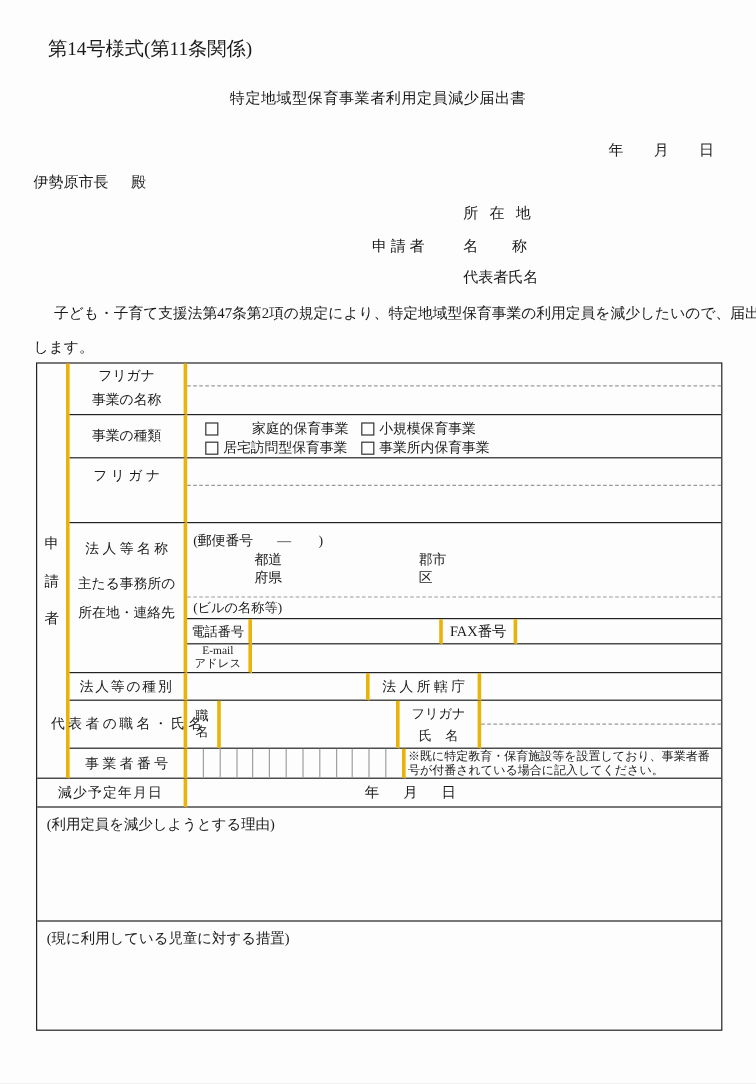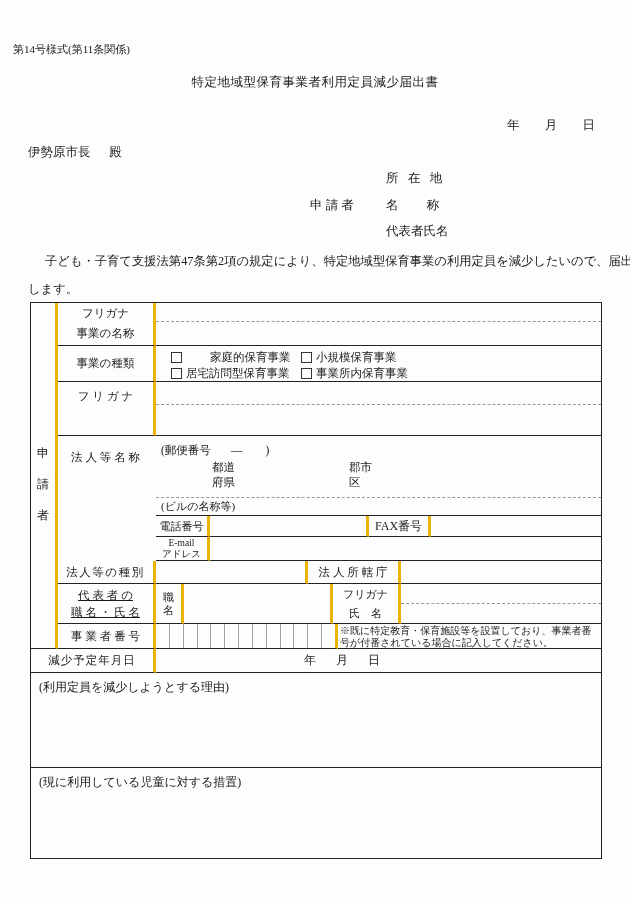--- a/index.html
+++ b/index.html
@@ -6,21 +6,21 @@
   .page {
     position:relative; width:630px; height:903px; margin:0 auto;
     background:#fdfdfd; color:#1a1a1a;
     font-family:"Liberation Serif","DejaVu Serif",serif;
     font-size:12px; overflow:hidden;
   }
   .abs { position:absolute; }
   .pre { white-space:pre; }
 
   
-  .form-number { left:13px; top:31px; font-size:11px;margin-top:11px; }
+  .form-number { left:40px; top:31px; font-size:16px; }
   .form-title  { left:0; width:100%; top:74px; font-size:12.5px; text-align:center; letter-spacing:0.5px; }
   .date-row    { left:507px; top:117px; width:88px; display:flex; justify-content:space-between; font-size:12.5px; }
   .addressee   { left:28px; top:144px; font-size:12.5px; }
   .app-label   { left:310px; top:197px; font-size:12.5px; }
   .app-field-1 { left:386px; top:170px; font-size:12.5px; }
   .app-field-2 { left:386px; top:197px; font-size:12.5px; }
   .app-field-3 { left:386px; top:223px; font-size:12.5px; }
   .intro-1     { left:28px; top:253px; font-size:12.3px; text-indent:17px; }
   .intro-2     { left:28px; top:281px; font-size:12.3px; }
 
@@ -50,21 +50,21 @@
   .t-tel-l { left:125px; top:213px; width:54px; height:21px; font-size:11px; }
   .t-tel-c { left:179px; top:213px; width:159px; height:21px; }
   .t-fax-l { left:338px; top:213px; width:62px; height:21px; font-size:12px; }
   .t-fax-c { left:400px; top:213px; width:170px; height:21px; }
   .t-em-l  { left:125px; top:234px; width:54px; height:24px; font-size:9.5px; line-height:11px; flex-direction:column; }
   .t-em-c  { left:179px; top:234px; width:391px; height:24px; }
   .t-r5l   { left:27px; top:258px; width:98px; height:23px; letter-spacing:1.5px; }
   .t-r5c1  { left:125px; top:258px; width:152px; height:23px; }
   .t-jur-l { left:277px; top:258px; width:93px; height:23px; }
   .t-r5c2  { left:370px; top:258px; width:200px; height:23px; }
-  .t-r6l   { left:27px; top:281px; width:98px; height:40px; flex-direction:column; gap:2px;text-decoration:underline; }
+  .t-r6l   { left:27px; top:281px; width:98px; height:40px; flex-direction:row; gap:2px; }
   .t-job   { left:125px; top:281px; width:28px; height:40px; }
   .t-job .vtext2 { width:12px; line-height:13px; font-size:11px; word-break:break-all; text-align:center; margin-top:0; }
   .t-r6c1  { left:153px; top:281px; width:149px; height:40px; }
   .t-repn  { left:302px; top:281px; width:68px; height:40px; flex-direction:column; gap:4px; font-size:11px; }
   .t-r6c2  { left:370px; top:281px; width:200px; height:40px; }
   .t-r7l   { left:27px; top:321px; width:98px; height:25px; }
   .t-boxes { left:125px; top:321px; width:182px; height:25px; display:flex; }
   .bn-box  { flex:1; }
   .bn-box + .bn-box { border-left:1px solid #a0a0a0; }
   .t-note  { left:307px; top:321px; width:263px; height:25px; font-size:10px; line-height:11.5px; padding:1px 2px; }
@@ -146,20 +146,24 @@
     </div>
 
     <div class="cell t-r3l br bb">
       <div class="l1 pre" style="top:7px;">フ リ ガ ナ</div>
       <div class="l1 pre" style="top:33px;margin-top:35px;">法 人 等 名 称</div>
     </div>
     <div class="cell t-r3c bb">
       <div class="dash" style="top:22px;"></div>
     </div>
 
+    <div class="cell t-r4l br bb lbl">
+      <div>主たる事務所の</div>
+      <div>所在地・連絡先</div>
+    </div>
     <div class="cell t-addr">
       <div class="postal pre">(郵便番号       —        )</div>
       <div class="pref">
         <div>都道</div>
         <div>府県</div>
       </div>
       <div class="city">
         <div>郡市</div>
         <div>区</div>
       </div>

